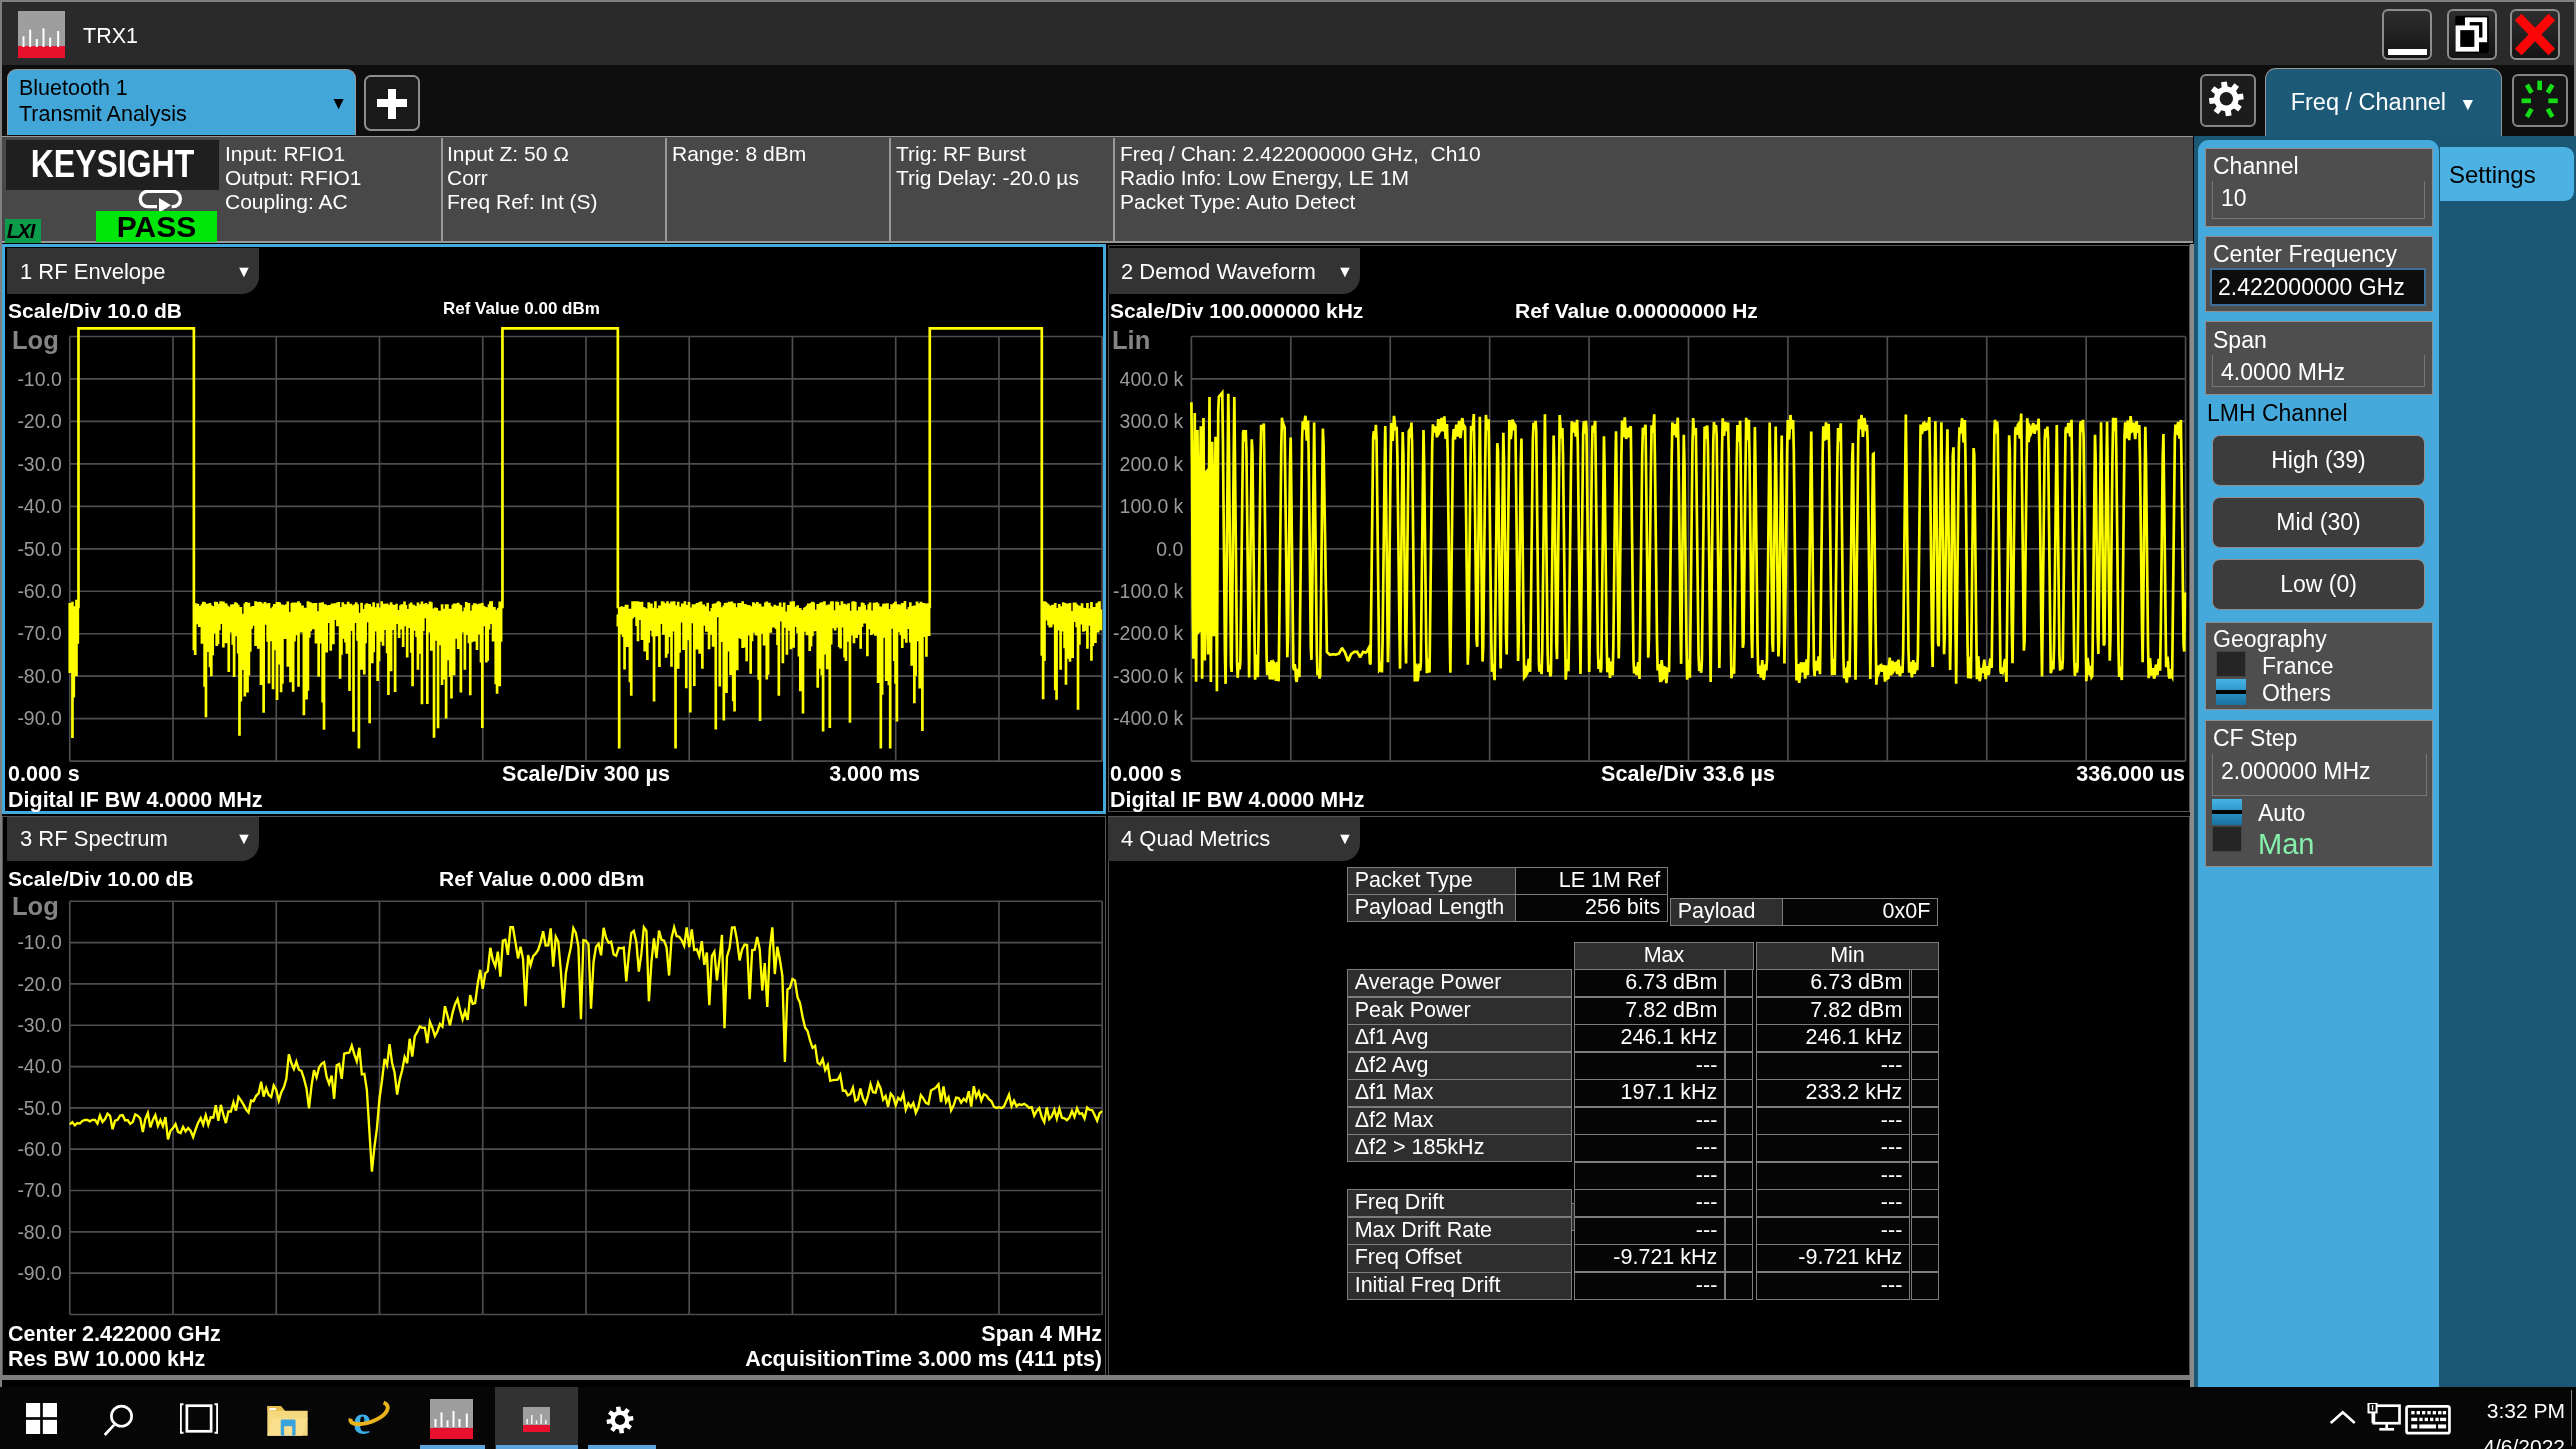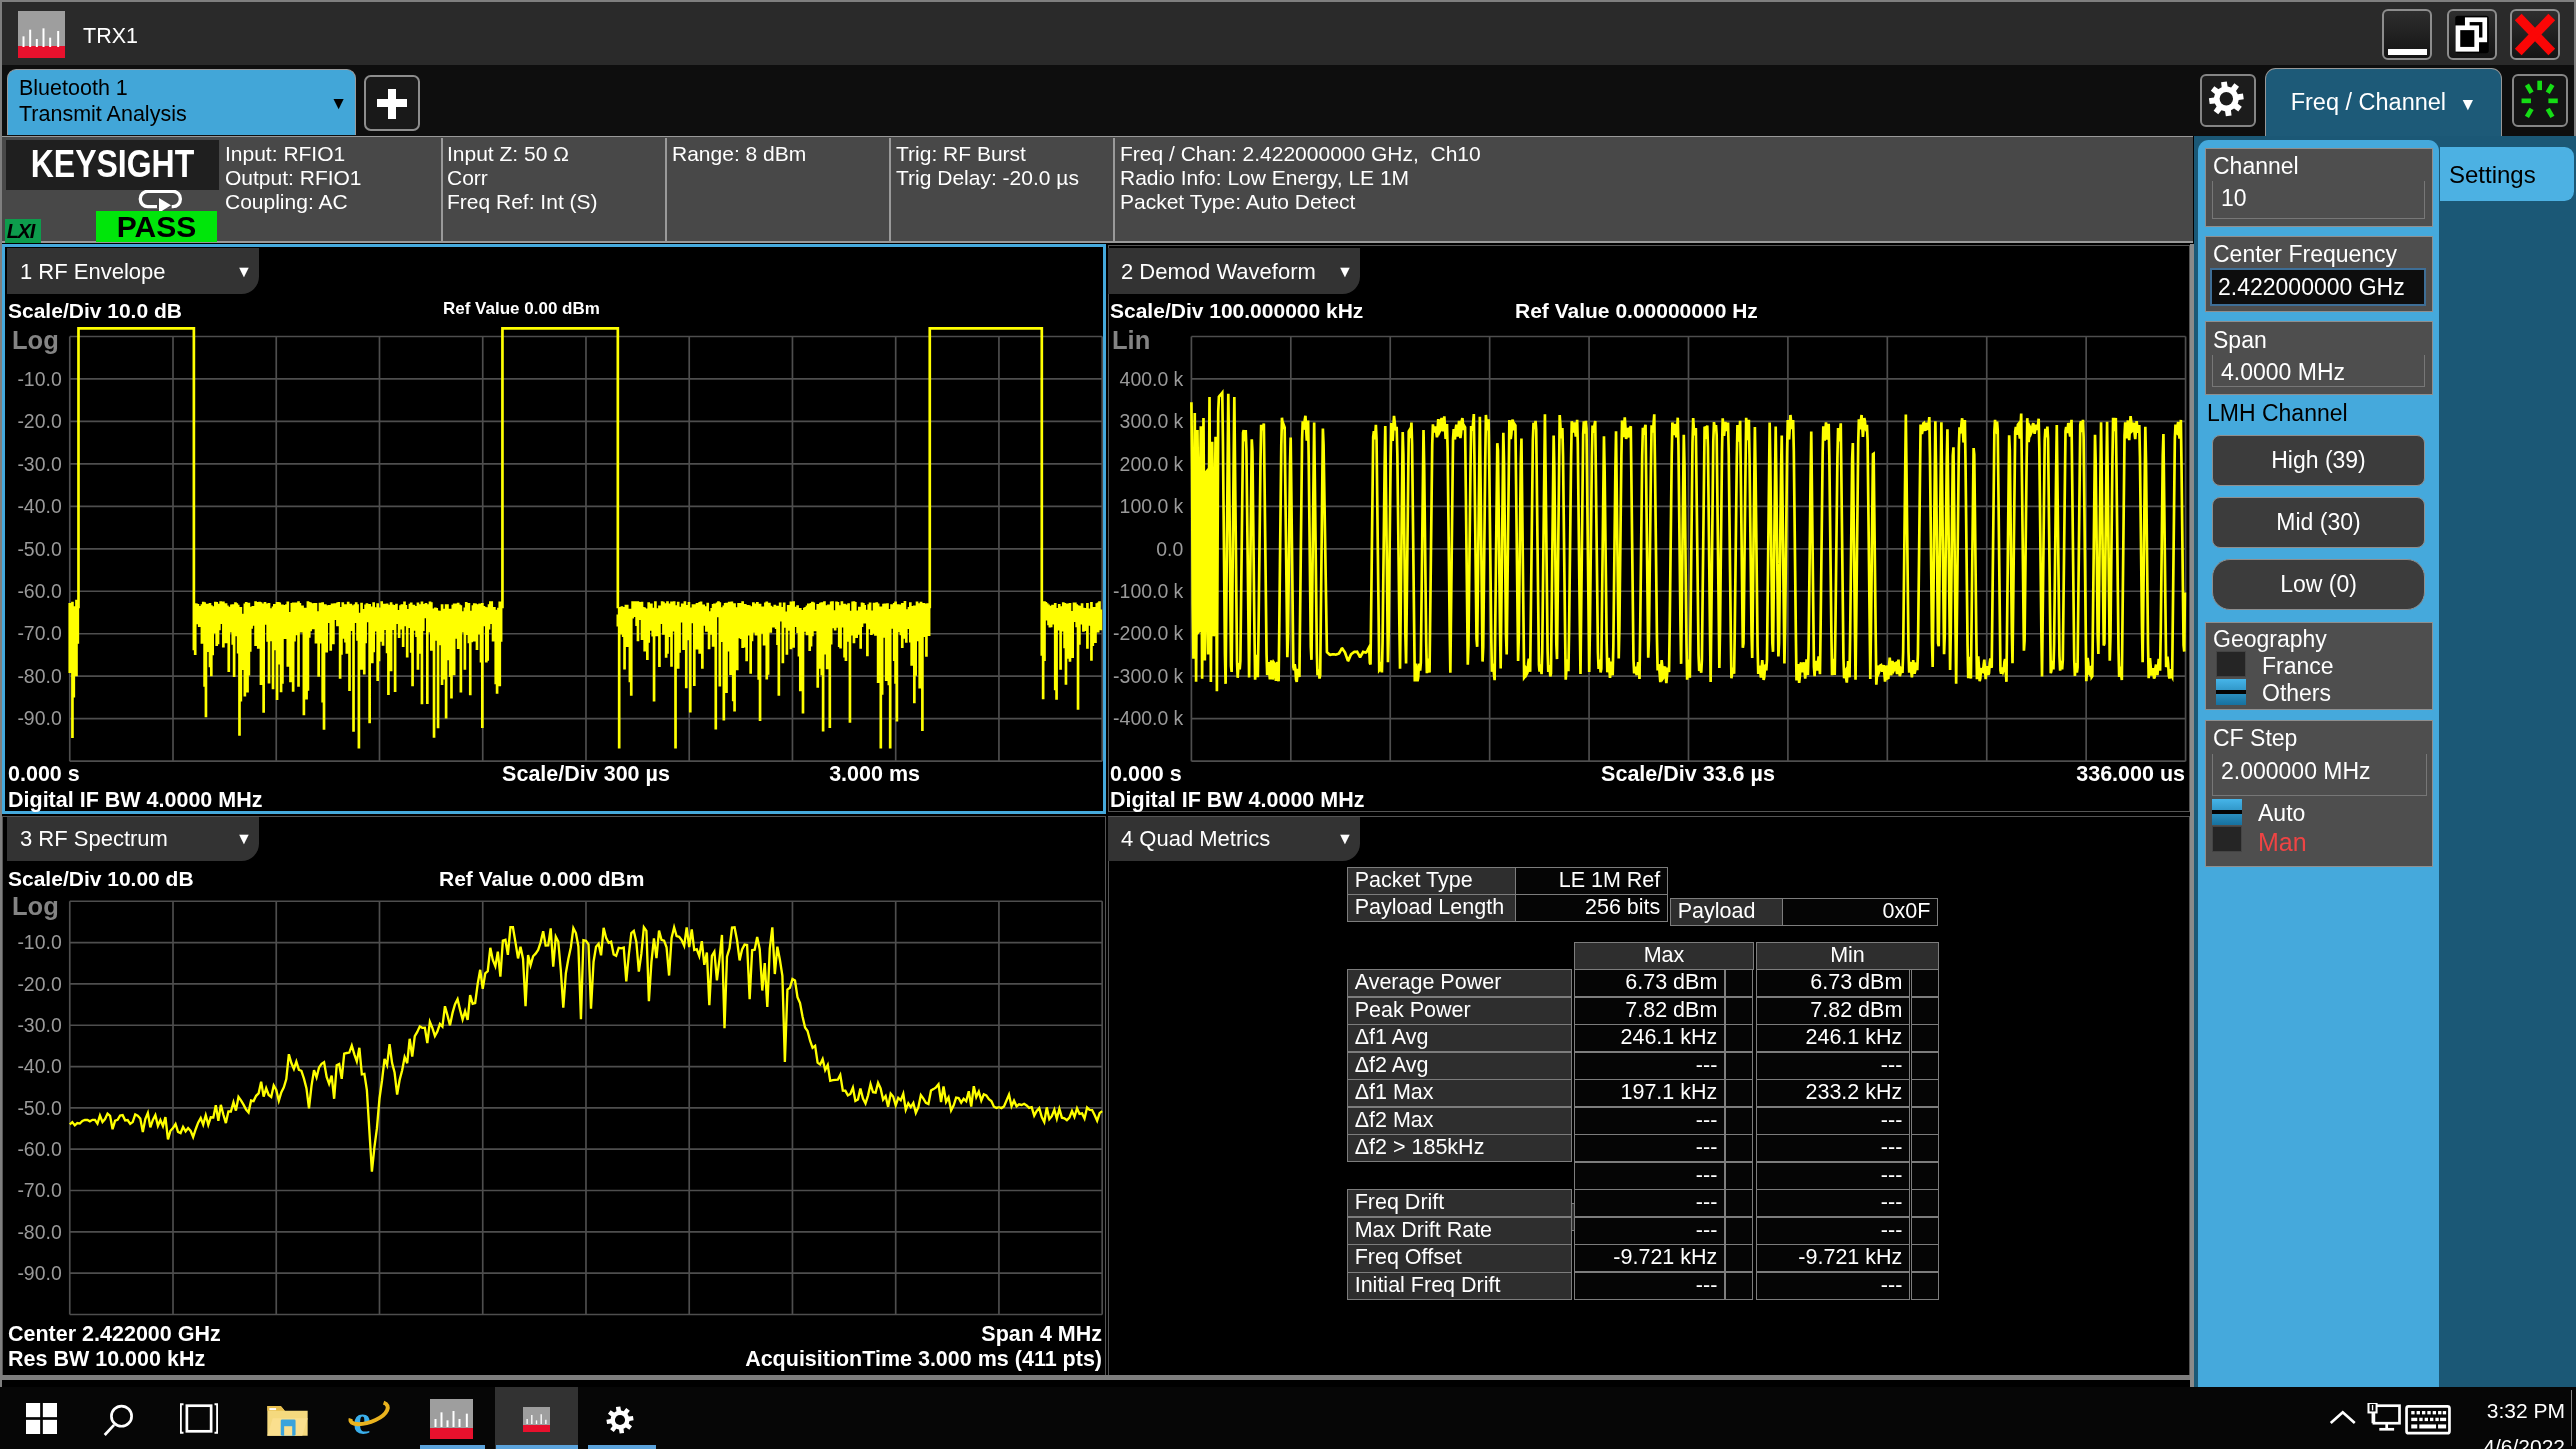--- a/index.html
+++ b/index.html
@@ -320,37 +320,37 @@
     <div class="abs" style="left:2213px;top:241px;font-size:23px;color:#fff">Center Frequency</div>
     <div class="abs" style="left:2210px;top:268px;width:216px;height:38px;background:#0d0d0d;border:2px solid #3e6e96"></div>
     <div class="abs" style="left:2218px;top:274px;font-size:23px;color:#fff">2.422000000 GHz</div>
 <div class="abs" style="left:2205px;top:321px;width:228px;height:74px;background:#4e4e4e;border:1.3px solid #8f8f8f"></div>
     <div class="abs" style="left:2213px;top:327px;font-size:23px;color:#fff">Span</div>
     <div class="abs" style="left:2212px;top:355px;width:213px;height:32px;border:1.3px solid #777;border-top:none;background:transparent"></div>
     <div class="abs" style="left:2221px;top:359px;font-size:23px;color:#fff">4.0000 MHz</div>
 <div class="abs" style="left:2207px;top:400px;font-size:23px;color:#000">LMH Channel</div>
 <div class="abs" style="left:2212px;top:435px;width:213px;height:51px;background:#3c3c3c;border:1.3px solid #8f8f8f;border-radius:8px;color:#fff;font-size:23px;text-align:center;line-height:48px">High (39)</div>
 <div class="abs" style="left:2212px;top:497px;width:213px;height:51px;background:#3c3c3c;border:1.3px solid #8f8f8f;border-radius:8px;color:#fff;font-size:23px;text-align:center;line-height:48px">Mid (30)</div>
-<div class="abs" style="left:2212px;top:559px;width:213px;height:51px;background:#3c3c3c;border:1.3px solid #8f8f8f;border-radius:18px;color:#fff;font-size:23px;text-align:center;line-height:48px">Low (0)</div>
+<div class="abs" style="left:2212px;top:559px;width:213px;height:51px;background:#3c3c3c;border:1.3px solid #8f8f8f;border-radius:8px;color:#fff;font-size:23px;text-align:center;line-height:48px">Low (0)</div>
 <div class="abs" style="left:2205px;top:622px;width:228px;height:88px;background:#4e4e4e;border:1.3px solid #8f8f8f"></div>
 <div class="abs" style="left:2213px;top:626px;font-size:23px;color:#fff">Geography</div>
 <div class="abs" style="left:2216px;top:651px;width:29.5px;height:25.5px;background:#252525;border:0.7px solid #444"></div>
 <div class="abs" style="left:2262px;top:653px;font-size:23px;color:#fff">France</div>
 <div class="abs" style="left:2216px;top:679px;width:29.5px;height:25.5px;background:linear-gradient(180deg,#46b5e9,#16719f)"></div>
     <div class="abs" style="left:2216px;top:690px;width:29.5px;height:4px;background:#040404"></div>
 <div class="abs" style="left:2262px;top:680px;font-size:23px;color:#fff">Others</div>
 <div class="abs" style="left:2205px;top:720px;width:228px;height:147px;background:#4e4e4e;border:1.3px solid #8f8f8f"></div>
 <div class="abs" style="left:2213px;top:725px;font-size:23px;color:#fff">CF Step</div>
 <div class="abs" style="left:2212px;top:754px;width:215px;height:42px;border:1.3px solid #777;border-top:none"></div>
 <div class="abs" style="left:2221px;top:758px;font-size:23px;color:#fff">2.000000 MHz</div>
 <div class="abs" style="left:2212px;top:799px;width:29.5px;height:25.5px;background:linear-gradient(180deg,#46b5e9,#16719f)"></div>
     <div class="abs" style="left:2212px;top:810px;width:29.5px;height:4px;background:#040404"></div>
 <div class="abs" style="left:2258px;top:800px;font-size:23px;color:#fff">Auto</div>
 <div class="abs" style="left:2212px;top:826px;width:29.5px;height:25.5px;background:#252525;border:0.7px solid #444"></div>
-<div class="abs" style="left:2258px;top:828px;font-size:25px;color:#ef4444">Man</div>
+<div class="abs" style="left:2258px;top:828px;font-size:29px;color:#86efac">Man</div>
 
 <div class="abs" style="left:2px;top:1375px;width:2188px;height:5.4px;background:#7e7e7e"></div>
 <div class="abs" style="left:0;top:1387px;width:2576px;height:62px;background:#060606"></div>
 
 <svg class="abs" style="left:26px;top:1403px" width="31" height="31" viewBox="0 0 46 46">
 <g fill="#fff">
         <rect x="0" y="0" width="21" height="21"></rect>
         <rect x="25" y="0" width="21" height="21"></rect>
         <rect x="0" y="25" width="21" height="21"></rect>
         <rect x="25" y="25" width="21" height="21"></rect>

